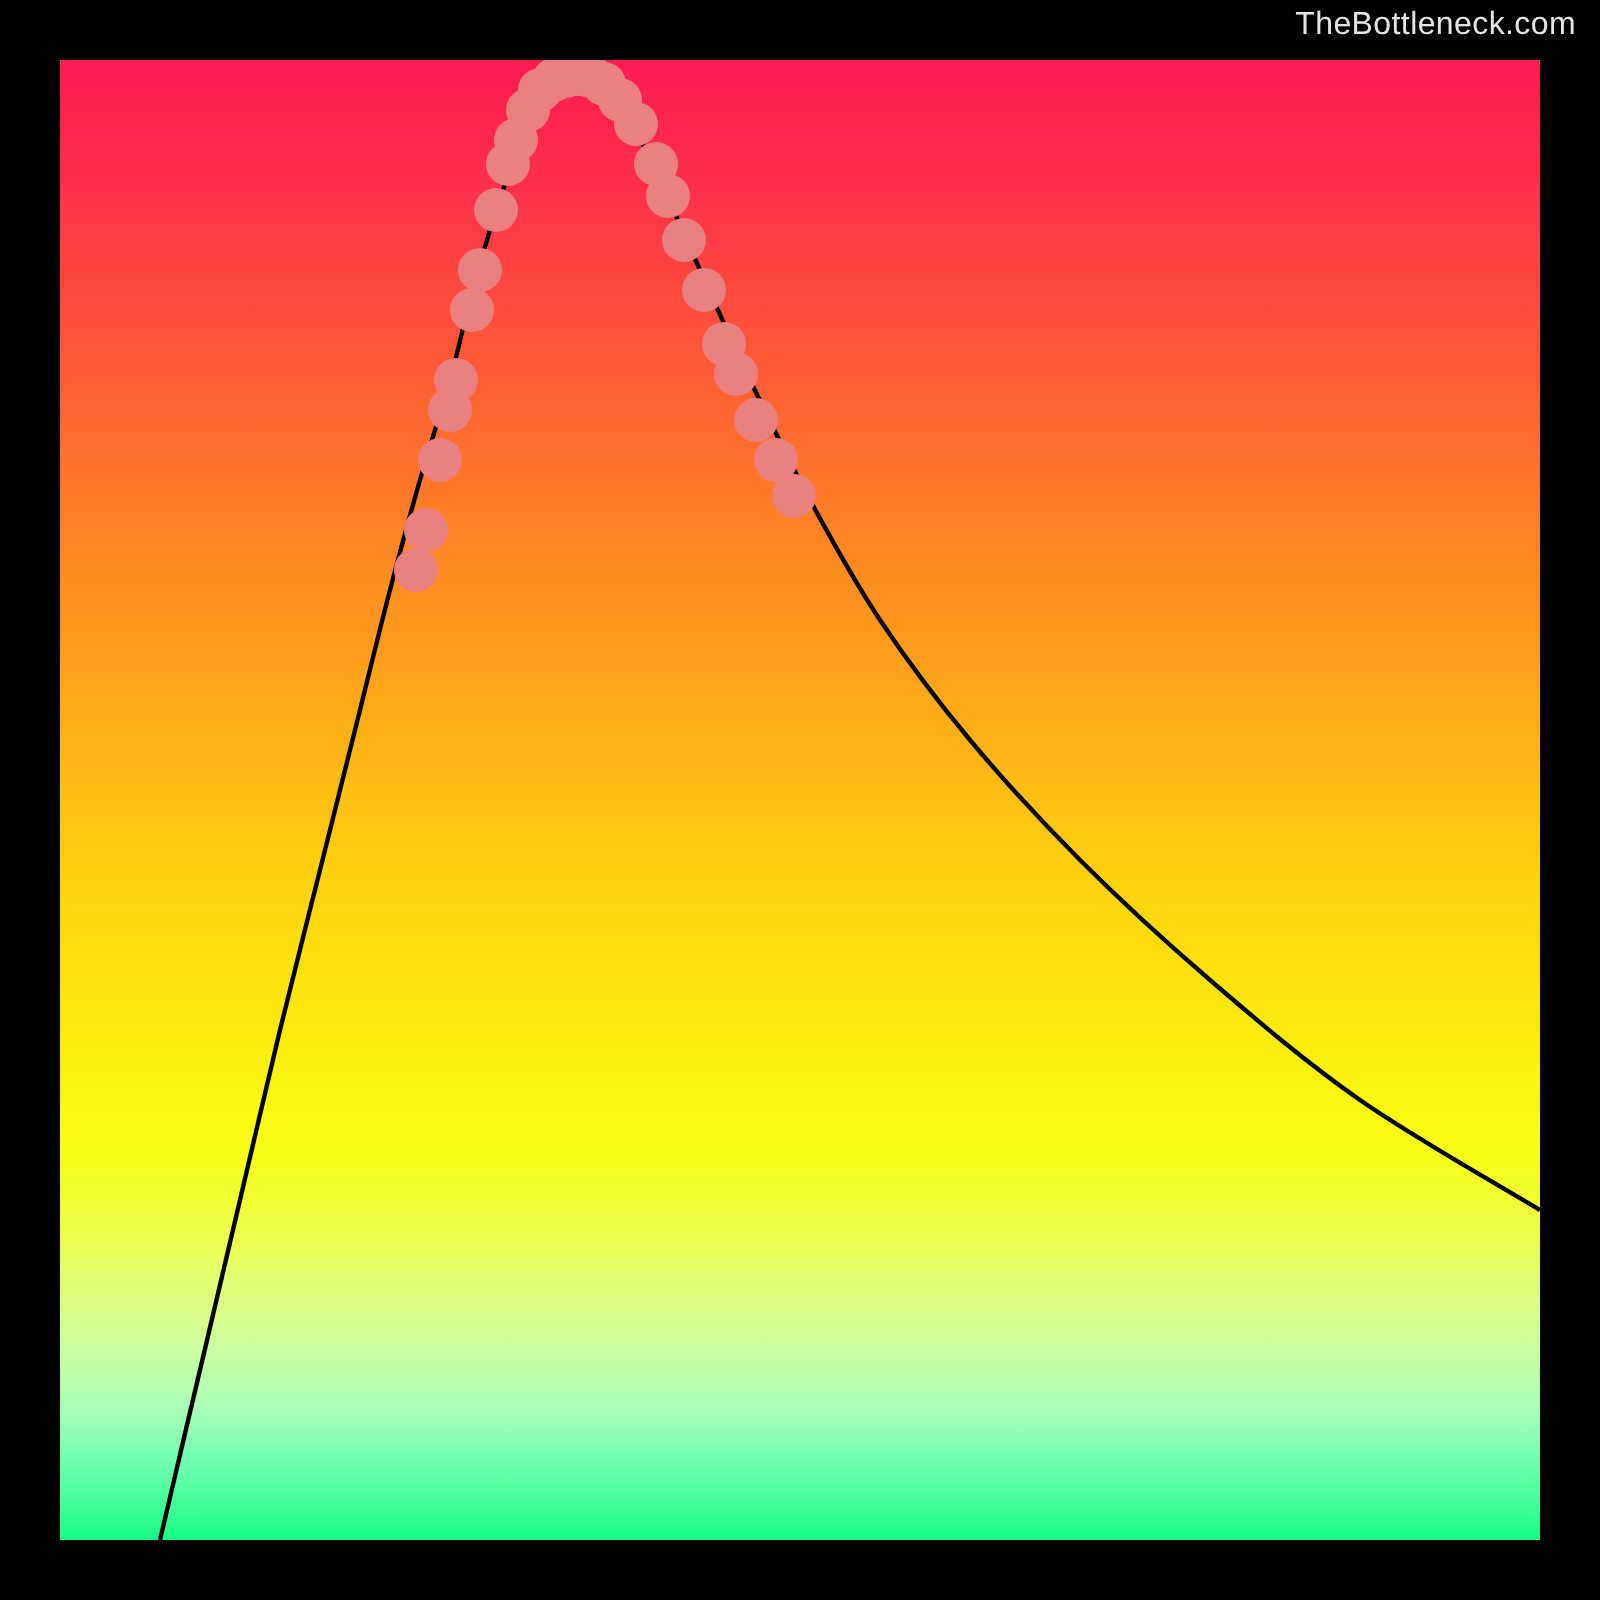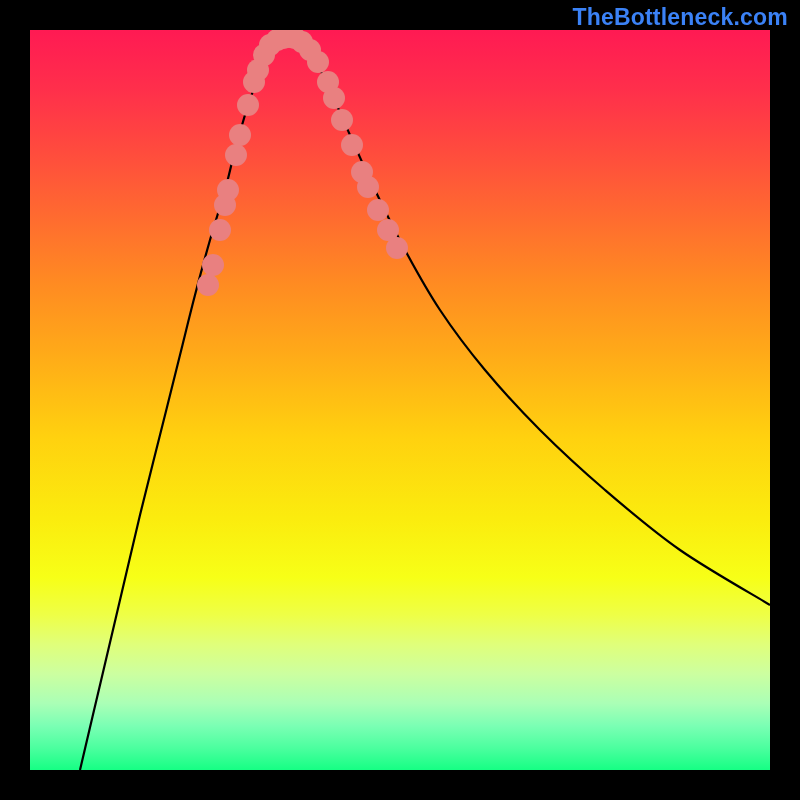--- a/index.html
+++ b/index.html
@@ -14,23 +14,23 @@
   .frame {
     position: absolute;
     left: 0; top: 0;
     width: 800px; height: 800px;
     background: #000;
   }
   .watermark {
     position: absolute;
     top: 4px;
     right: 12px;
-    color: #3b82f6;
-    font-size: 23px;
-    font-weight: 700;
+    color: #e5e5e5;
+    font-size: 16px;
+    font-weight: 400;
     letter-spacing: 0.2px;
     z-index: 40;
   }
   .plot {
     position: absolute;
     left: 30px;
     top: 30px;
     width: 740px;
     height: 740px;
     overflow: hidden;

